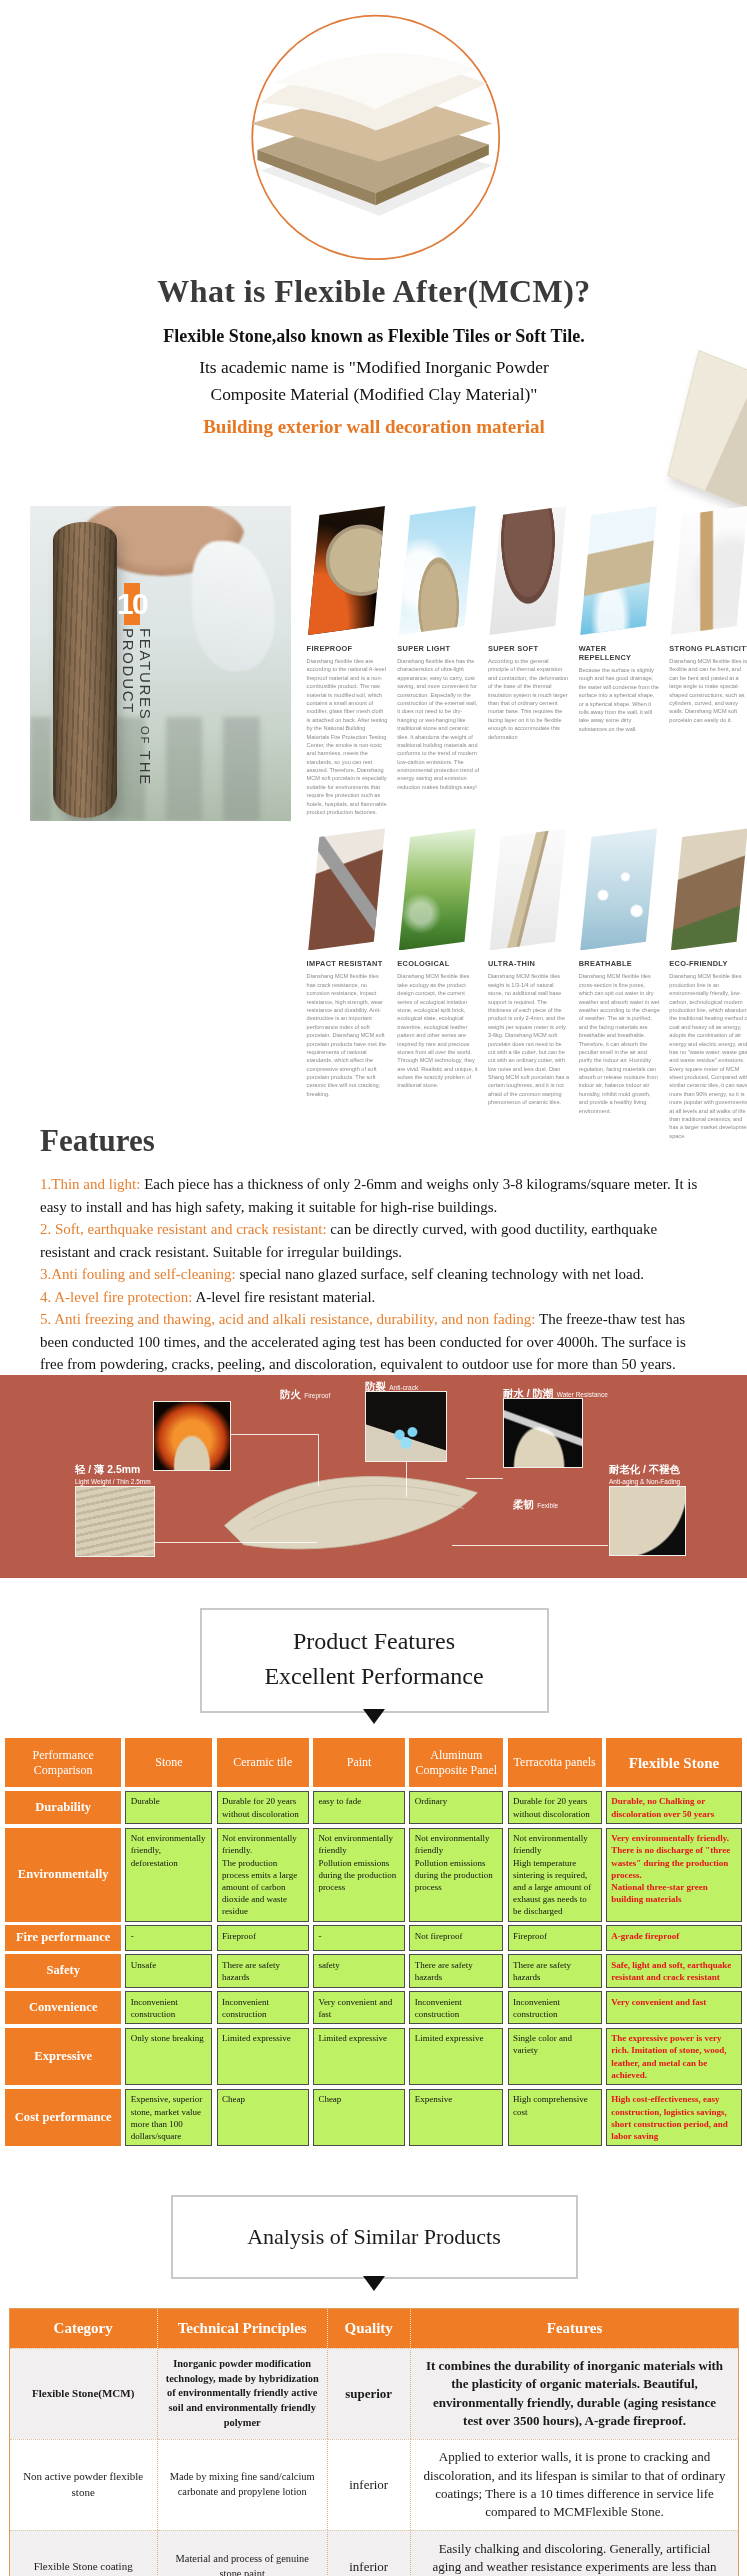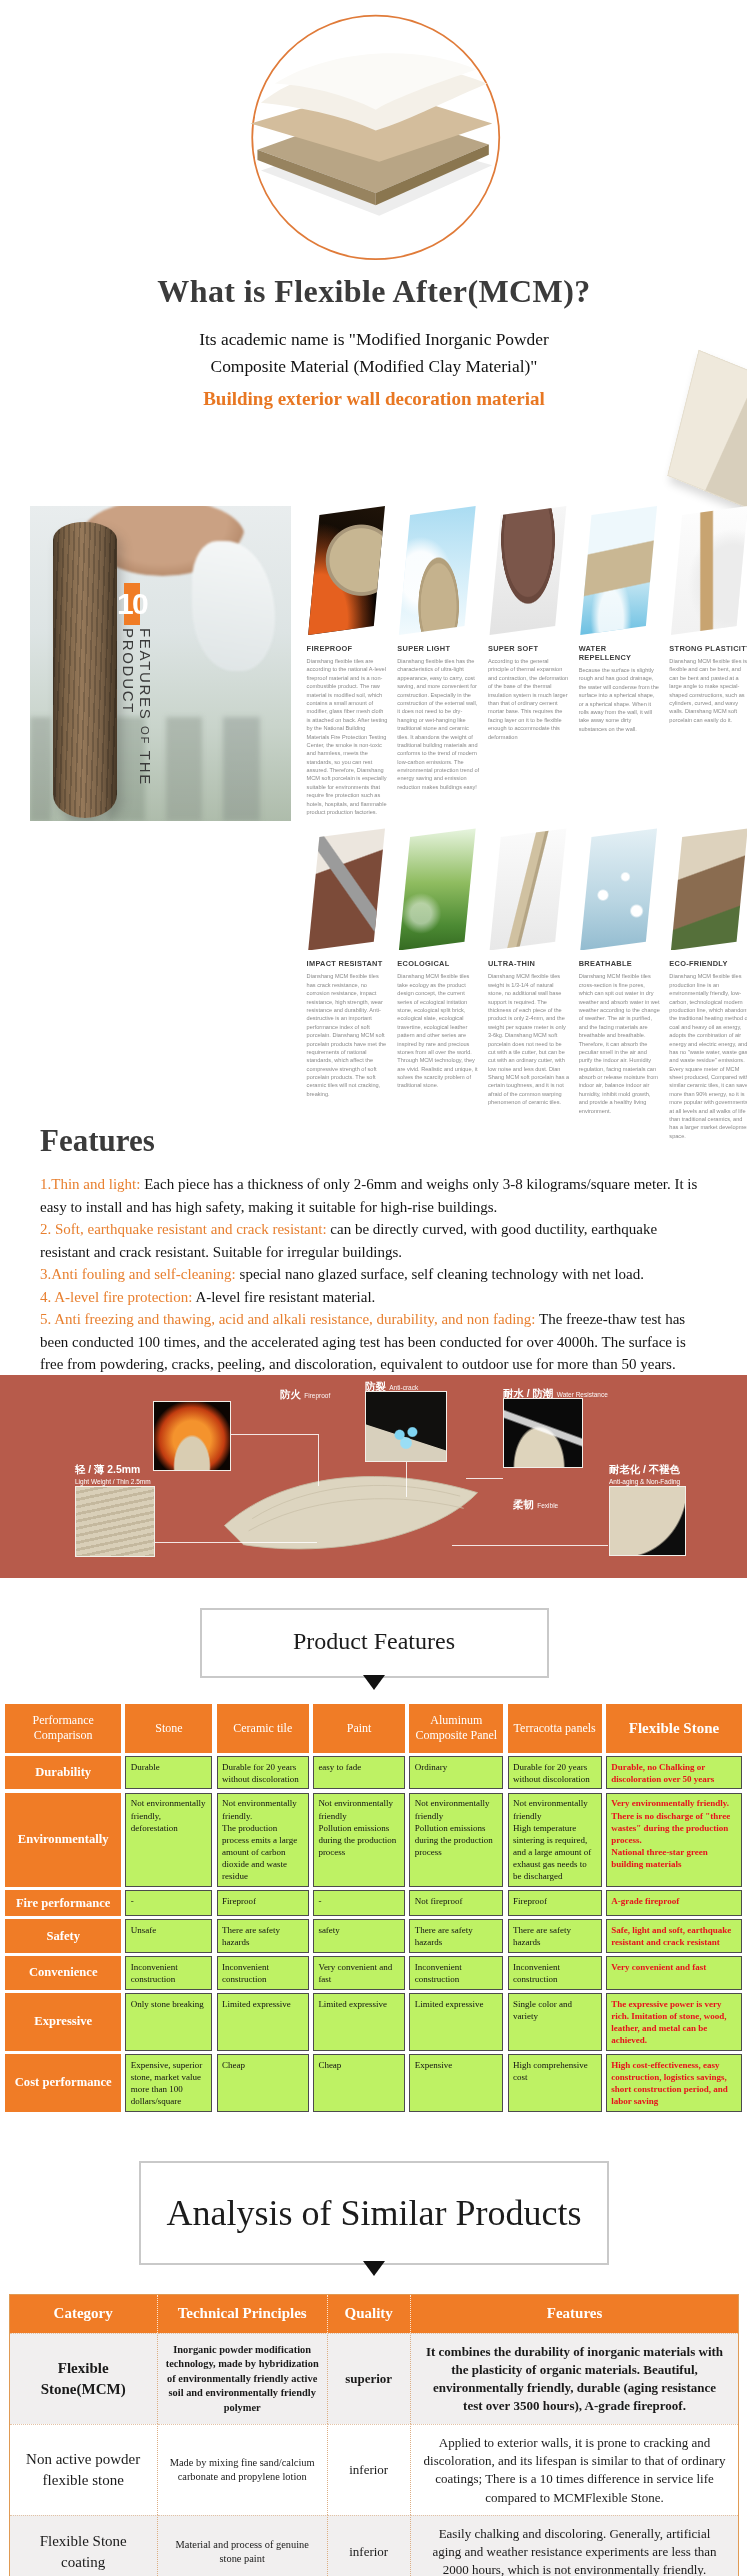--- a/index.html
+++ b/index.html
@@ -152,21 +152,21 @@
   
   .ana { margin:17.4px 8.7px 15.6px; border:1.7px solid #e09a54; font-size:11.3px; }
   .ana-row { display:grid; grid-template-columns:148px 170px 83px 1fr; }
   .ana-head { background:#f07c26; color:#fff; font-weight:bold; font-size:15px; }
   .ana-cell { padding:8.7px 7px; text-align:center; display:flex; align-items:center; justify-content:center;
     line-height:1.4; border-right:0.9px dotted rgba(255,255,255,.8); }
   .ana-body .ana-cell { border-right:0.9px dotted #dcae84; border-top:0.9px dotted #e3c2a4; color:#1a1a1a; }
   .ana-cell:last-child { border-right:none; }
   .ana-alt { background:#f1efef; }
   .ana-b1 .ana-cell { font-weight:bold; }
-  .ana-body .cat { font-size:15px; }
+  .ana-body .cat { font-size:11px; }
   .ana-body .prin { font-size:10.4px; }
   .ana-body .qual { font-size:13px; }
   .ana-body .feat { font-size:13px; padding:8.7px 12px; }
 </style>
 </head>
 <body>
 
 <section class="hero">
   <svg width="748" height="261" viewBox="0 0 860 300">
     <ellipse cx="432" cy="158" rx="142" ry="140" fill="none" stroke="#e07b39" stroke-width="2"></ellipse>
@@ -175,20 +175,21 @@
     <polygon points="296,172 432,222 432,236 296,184" fill="#97835f"></polygon>
     <polygon points="432,222 562,166 562,178 432,236" fill="#8a764f"></polygon>
     <polygon points="288,142 430,100 566,142 436,186" fill="#d3bd9c"></polygon>
     <path d="M 300,118 C 360,70 470,58 560,96 C 500,122 470,138 432,150 C 392,132 340,122 300,118 Z" fill="#f4f0e8"></path>
     <path d="M 316,96 C 380,56 480,50 548,80 C 500,96 456,112 432,126 C 396,108 352,98 316,96 Z" fill="#fbfaf7"></path>
   </svg>
 </section>
 
 <section class="intro">
   <h1>What is Flexible After(MCM)?</h1>
+  <div class="l1">Flexible Stone,also known as Flexible Tiles or Soft Tile.</div>
   <div class="l2">Its academic name is "Modified Inorganic Powder</div>
   <div class="l2">Composite Material (Modified Clay Material)"</div>
   <div class="tagline">Building exterior wall decoration material</div>
   <div class="intro-sample"></div>
 </section>
 
 <section class="tenf">
   <div class="tf-photo">
     <div class="tf-city"></div>
     <div class="tf-hand"></div>
@@ -311,20 +312,21 @@
   <div class="b-line" style="left:318px; top:59px; width:0.9px; height:52px;"></div>
   <div class="b-line" style="left:406px; top:87px; width:0.9px; height:35px;"></div>
   <div class="b-line" style="left:466px; top:103px; width:37px; height:0.9px;"></div>
   <div class="b-line" style="left:155px; top:167px; width:162px; height:0.9px;"></div>
   <div class="b-line" style="left:452px; top:170px; width:156px; height:0.9px;"></div>
 </section>
 
 <div class="tbox-wrap">
   <div class="tbox">
     <div class="t">Product Features</div>
+    <div class="t">Excellent Performance</div>
   </div>
   <div class="tri"></div>
 </div>
 
 <section class="perf">
   <div class="ph">Performance Comparison</div>
   <div class="ph">Stone</div>
   <div class="ph">Ceramic tile</div>
   <div class="ph">Paint</div>
   <div class="ph">Aluminum Composite Panel</div>
@@ -389,21 +391,21 @@
   <div class="pc">Expensive, superior stone, market value more than 100 dollars/square</div>
   <div class="pc">Cheap</div>
   <div class="pc">Cheap</div>
   <div class="pc">Expensive</div>
   <div class="pc">High comprehensive cost</div>
   <div class="pc flex">High cost-effectiveness, easy construction, logistics savings, short construction period, and labor saving</div>
 </section>
 
 <div class="tbox-wrap" style="margin-top:49px;">
   <div class="tbox" style="min-width:407px; padding:24px 26px;">
-    <div class="t" style="font-size:36px;">Analysis of Similar Products</div>
+    <div class="t" style="font-size:22px;">Analysis of Similar Products</div>
   </div>
   <div class="tri"></div>
 </div>
 
 <section class="ana">
   <div class="ana-row ana-head">
     <div class="ana-cell">Category</div>
     <div class="ana-cell">Technical Principles</div>
     <div class="ana-cell">Quality</div>
     <div class="ana-cell">Features</div>

